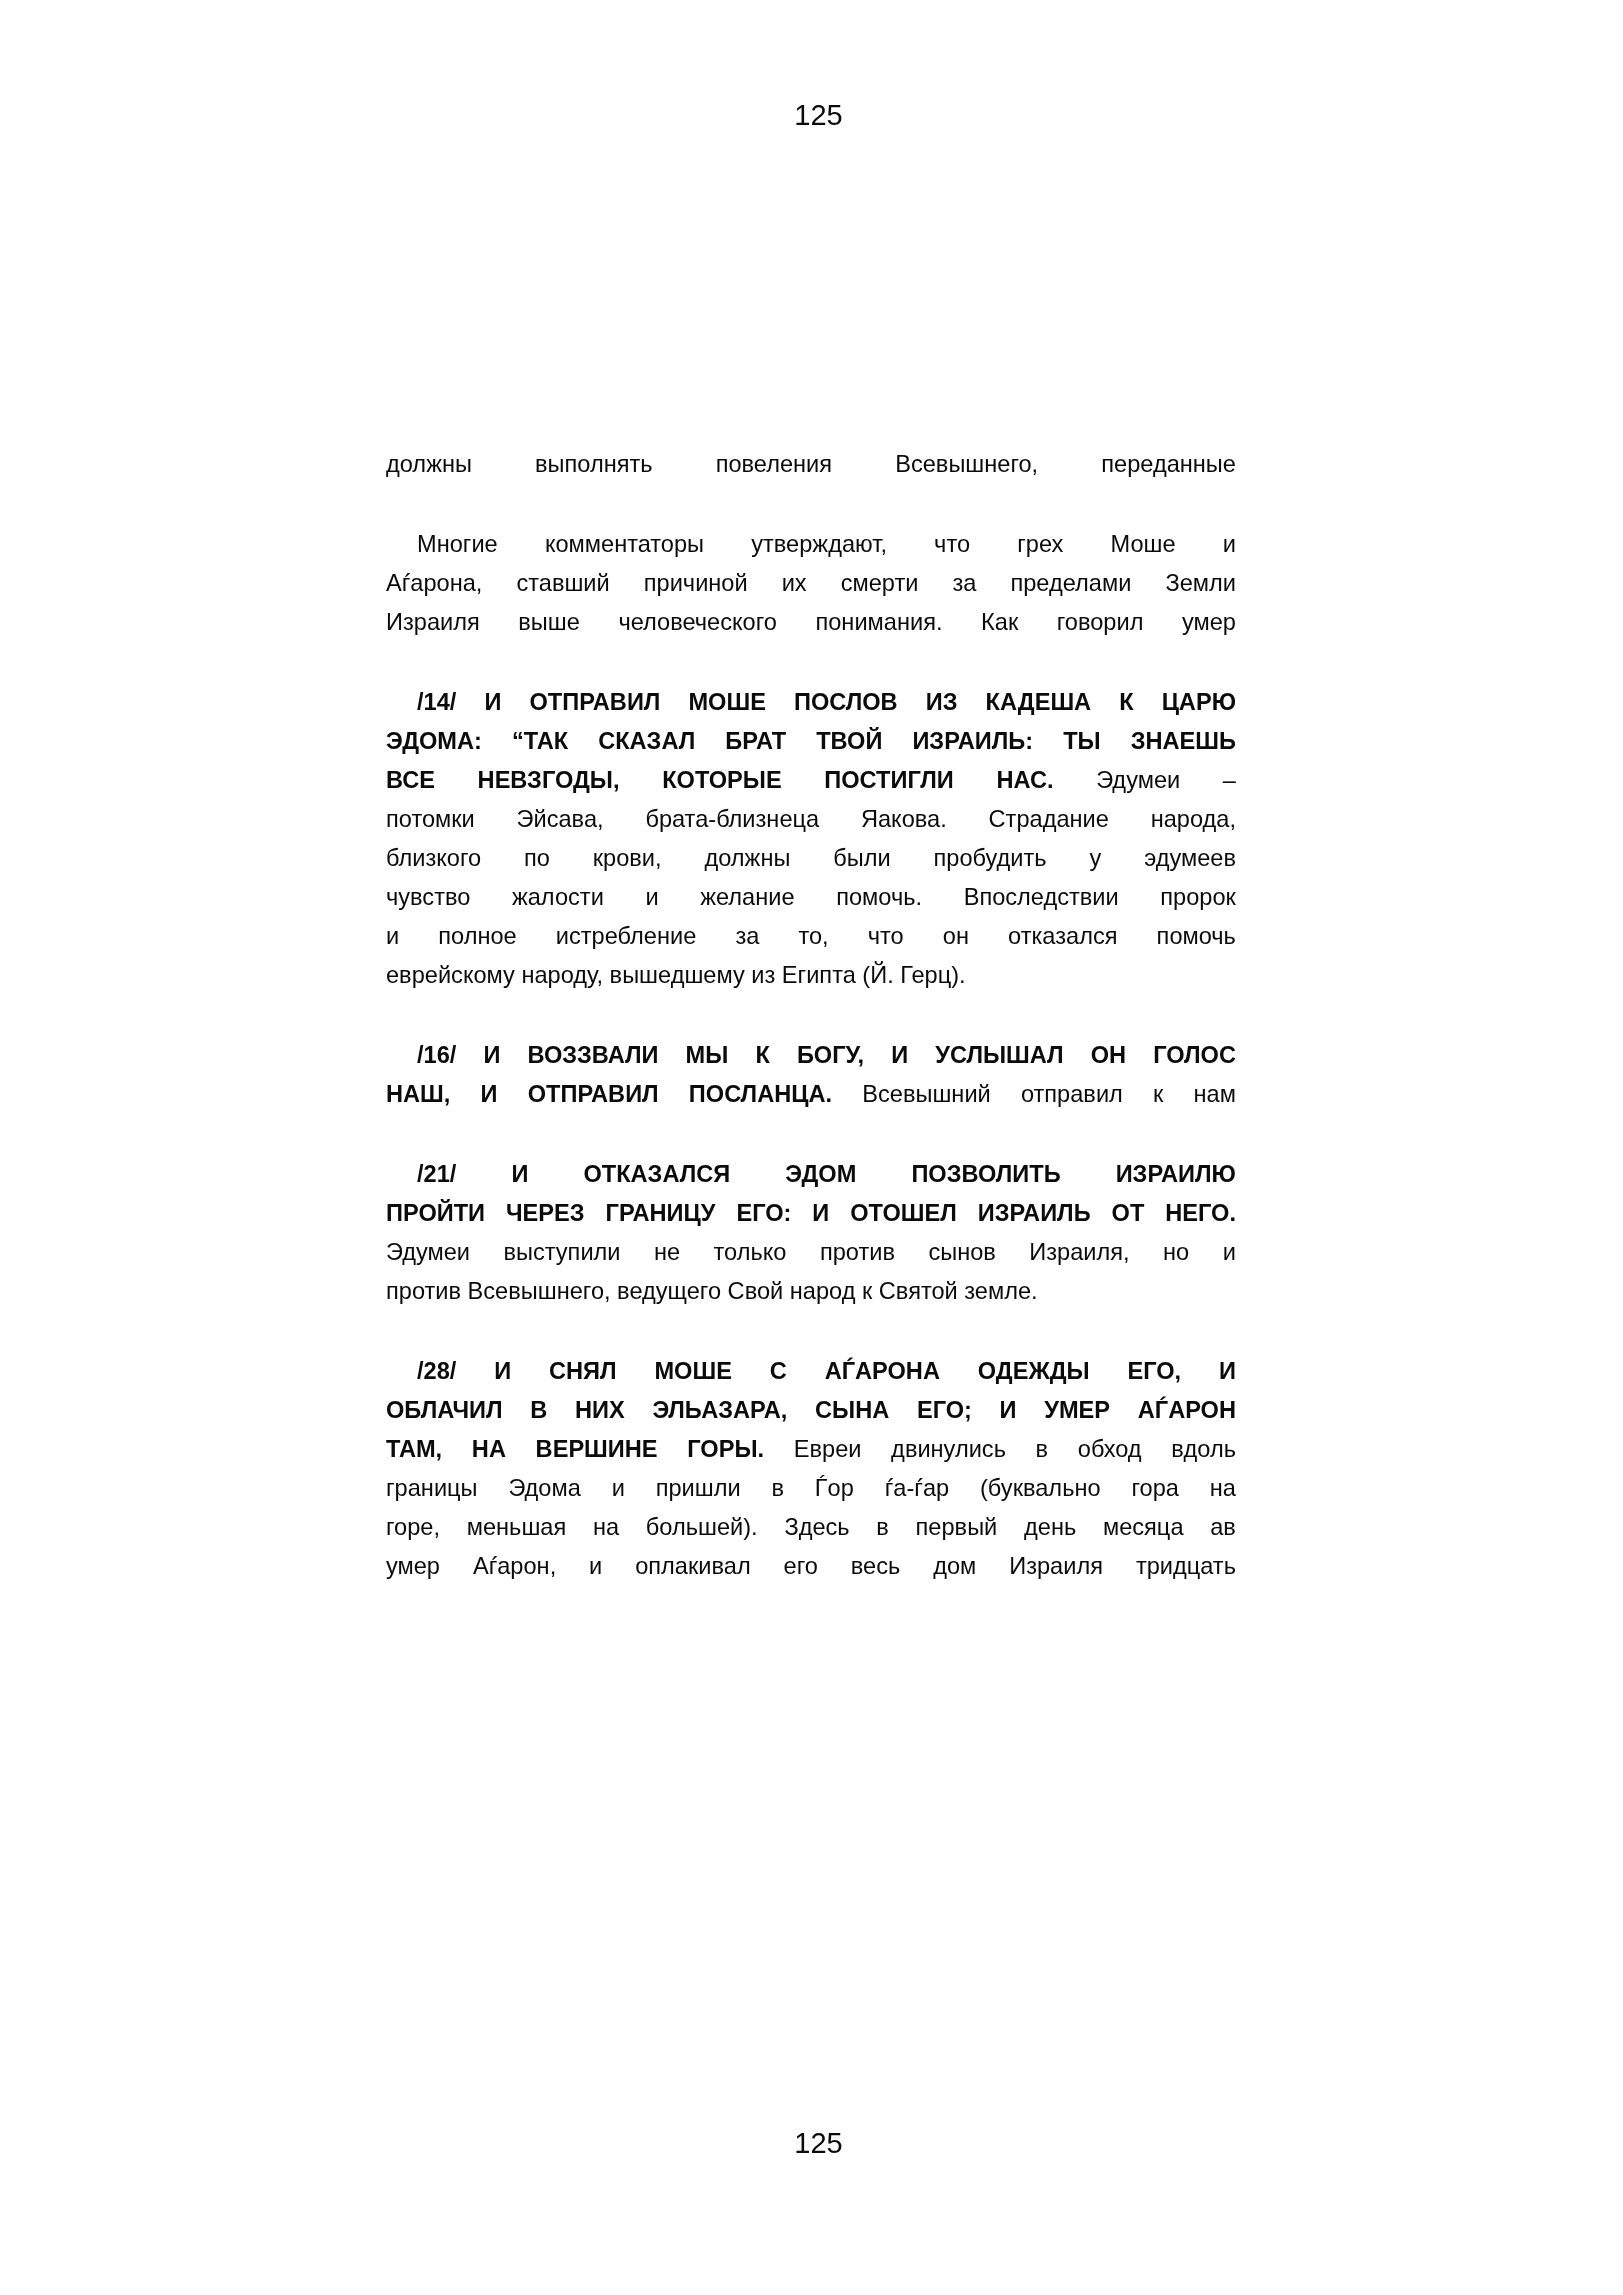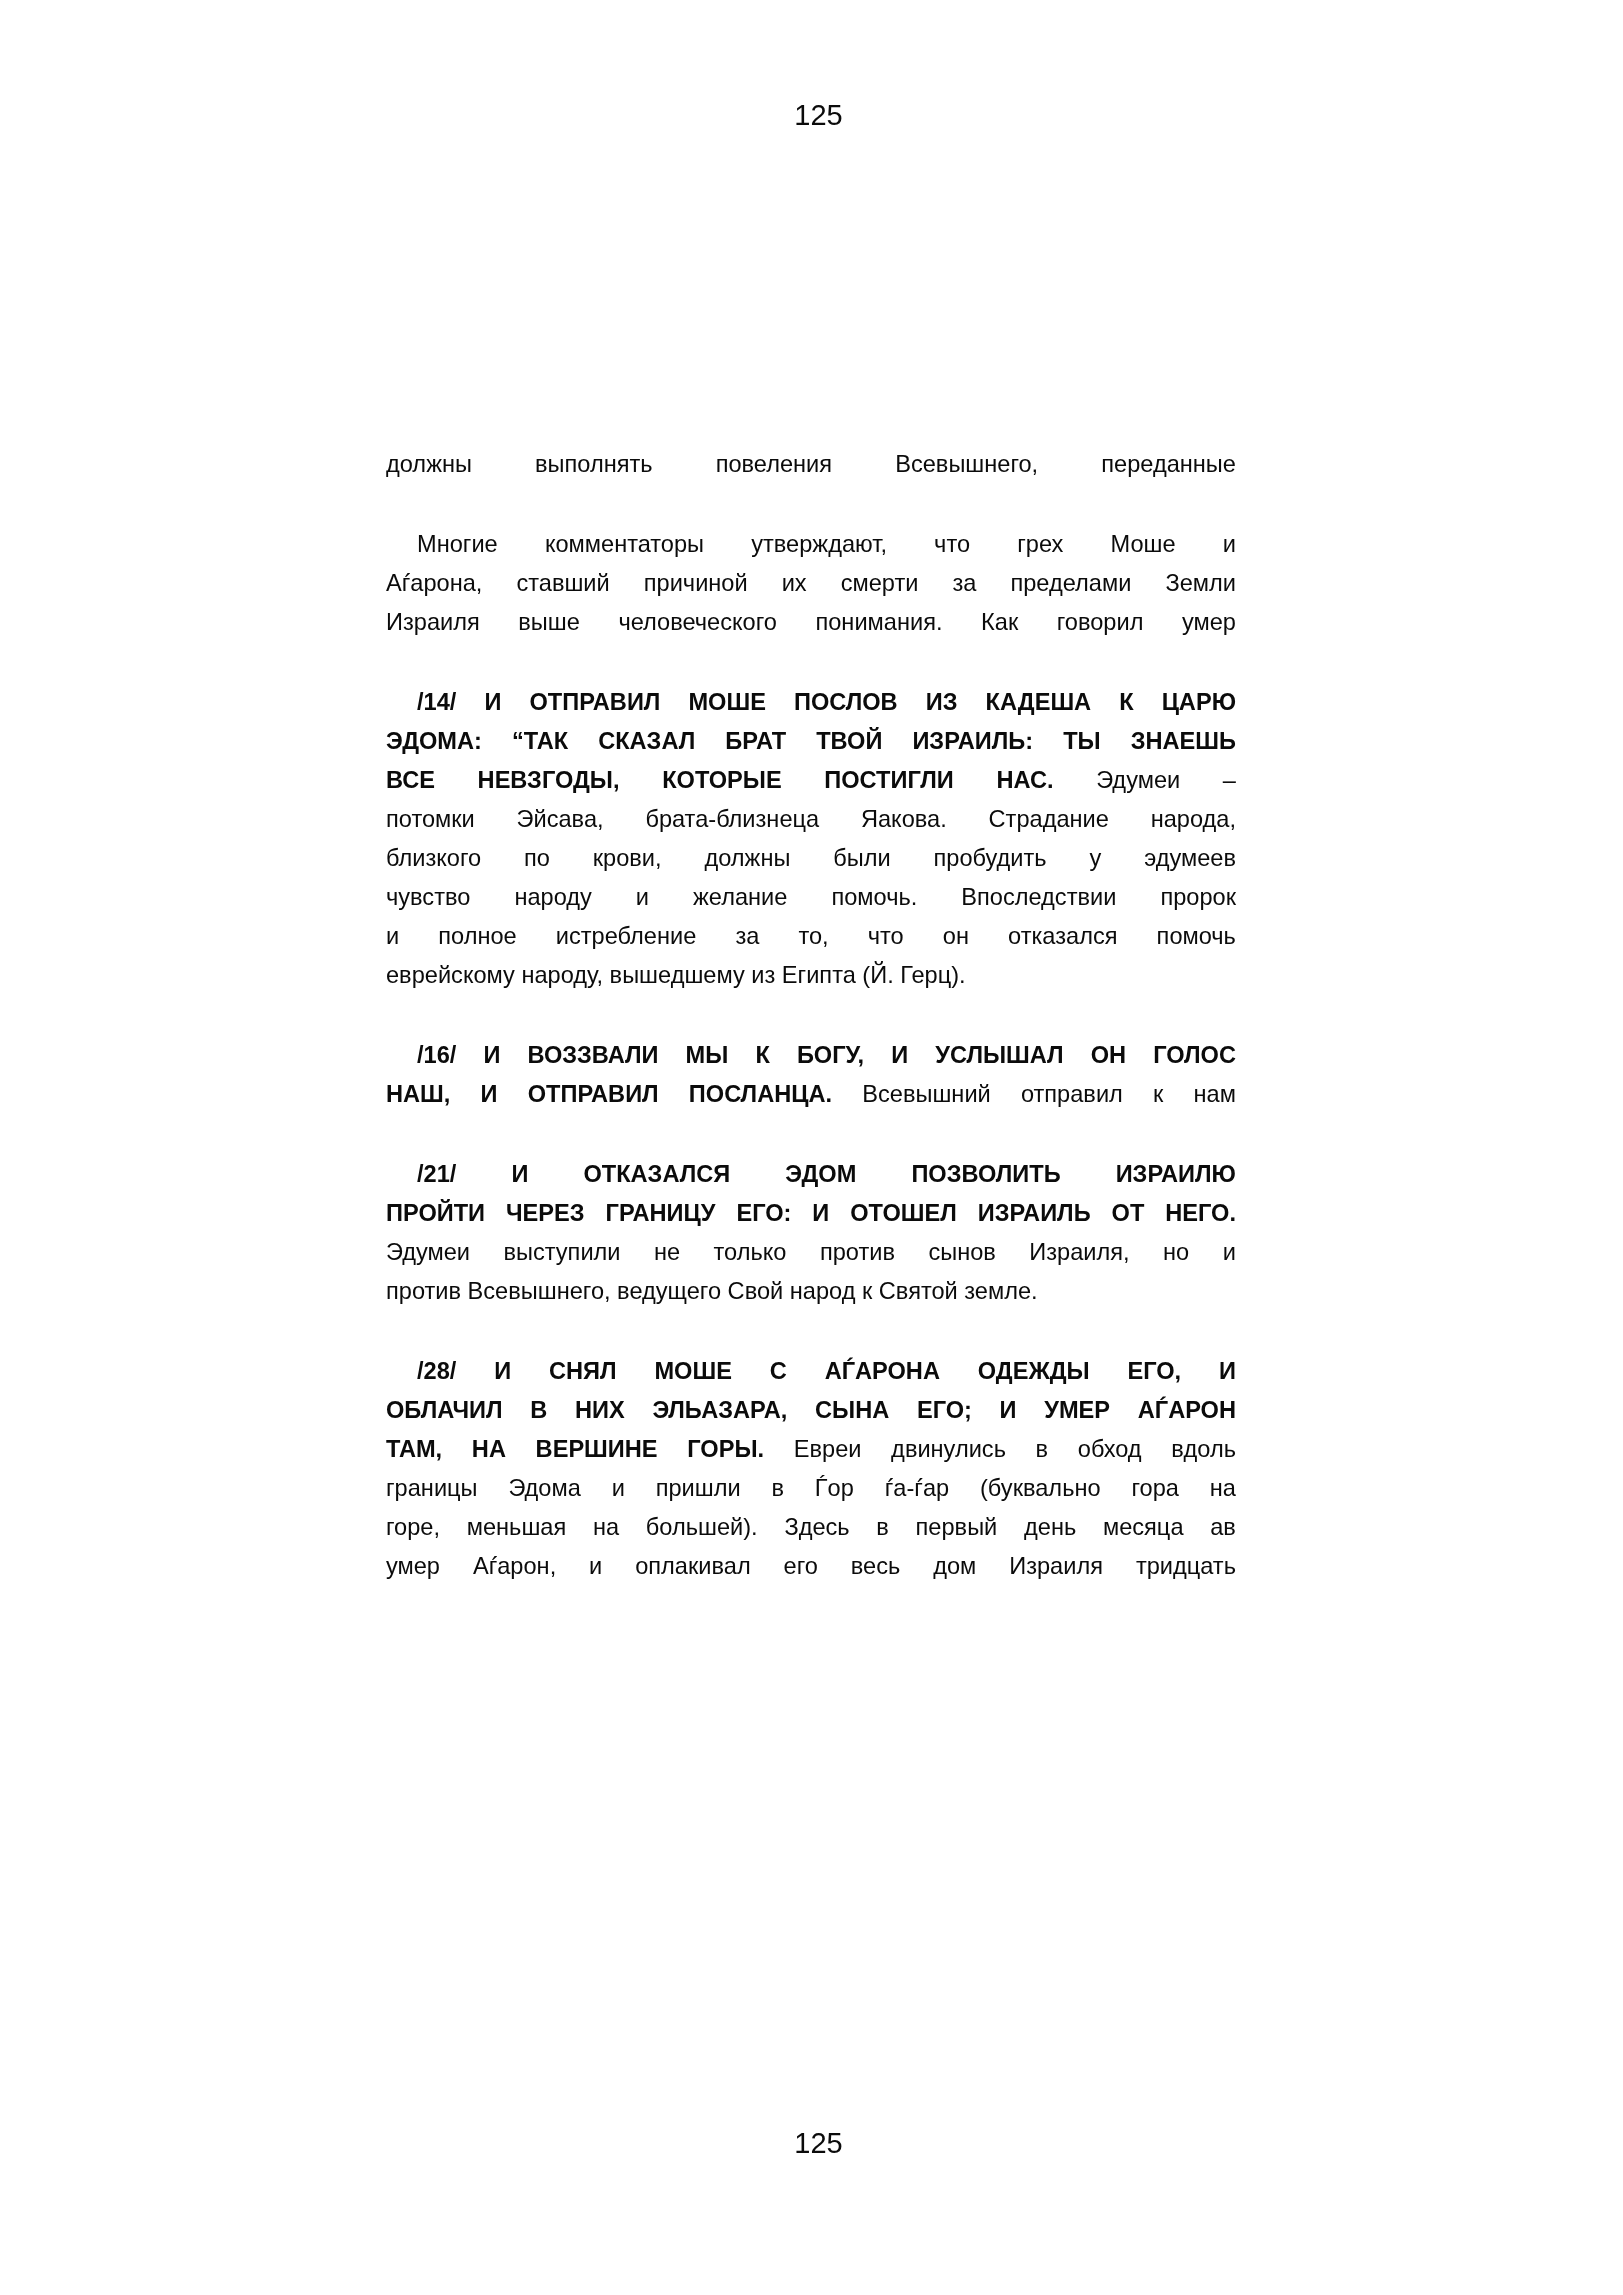--- a/index.html
+++ b/index.html
@@ -134,21 +134,21 @@
         <span>по</span>
         <span>крови,</span>
         <span>должны</span>
         <span>были</span>
         <span>пробудить</span>
         <span>у</span>
         <span>эдумеев</span>
       </div>
       <div class="line justify">
         <span>чувство</span>
-        <span>народу</span>
+        <span>жалости</span>
         <span>и</span>
         <span>желание</span>
         <span>помочь.</span>
         <span>Впоследствии</span>
         <span>пророк</span>
       </div>
       <div class="line justify">
         <span>и</span>
         <span>полное</span>
         <span>истребление</span>

